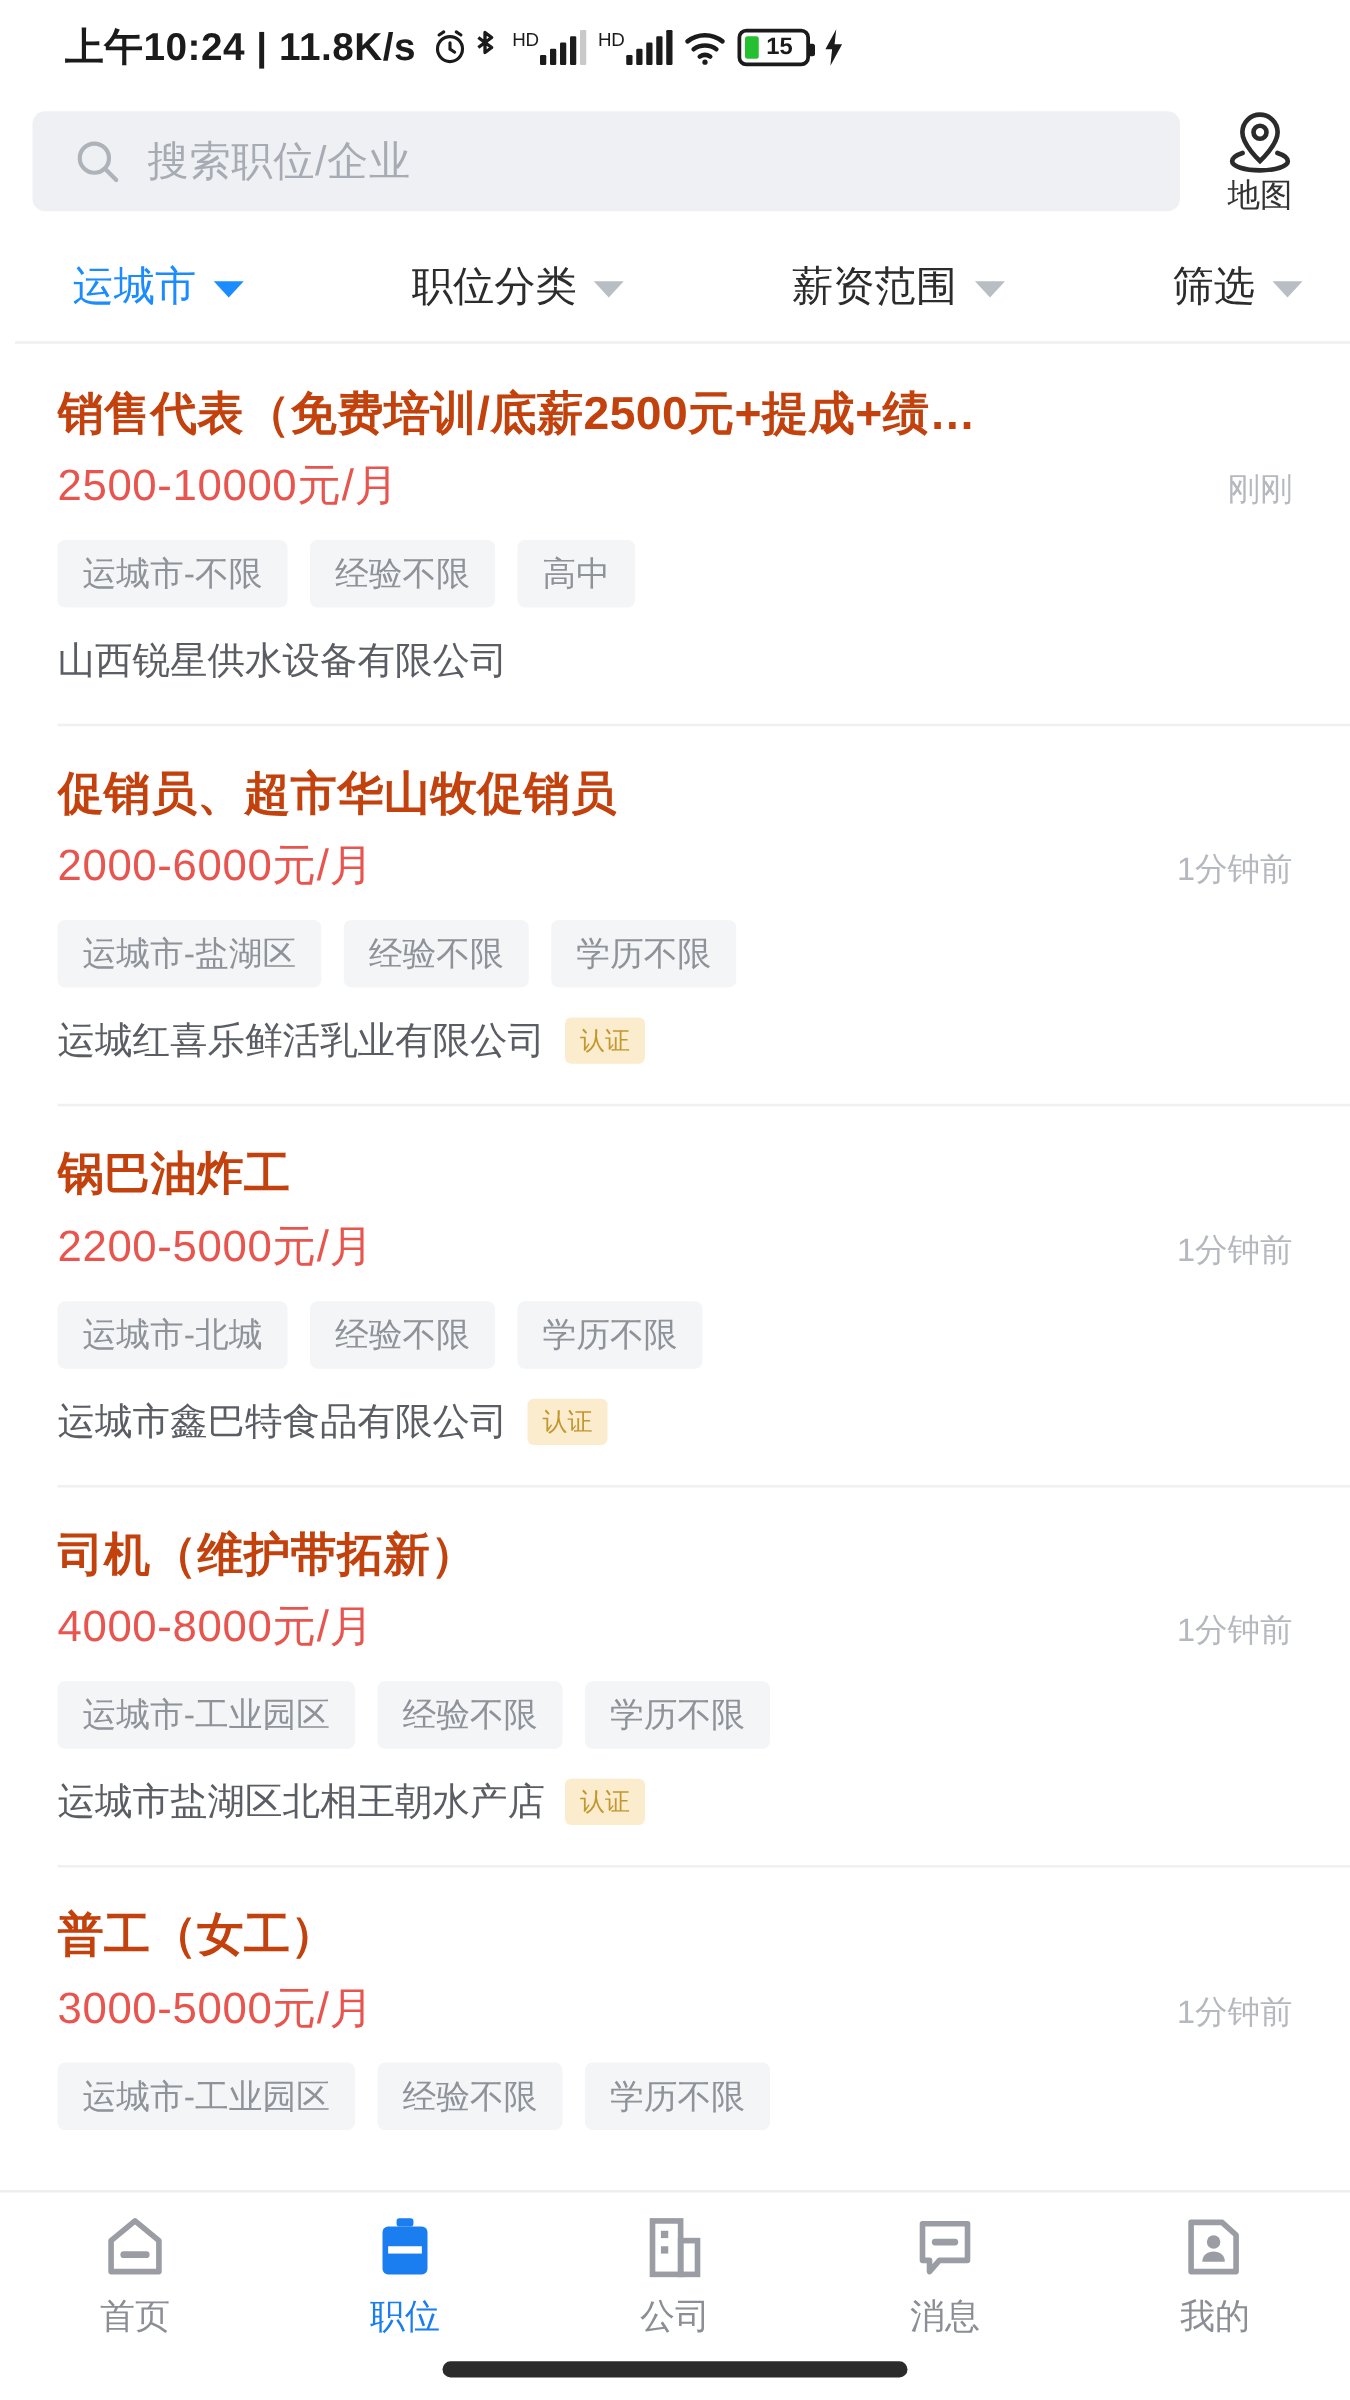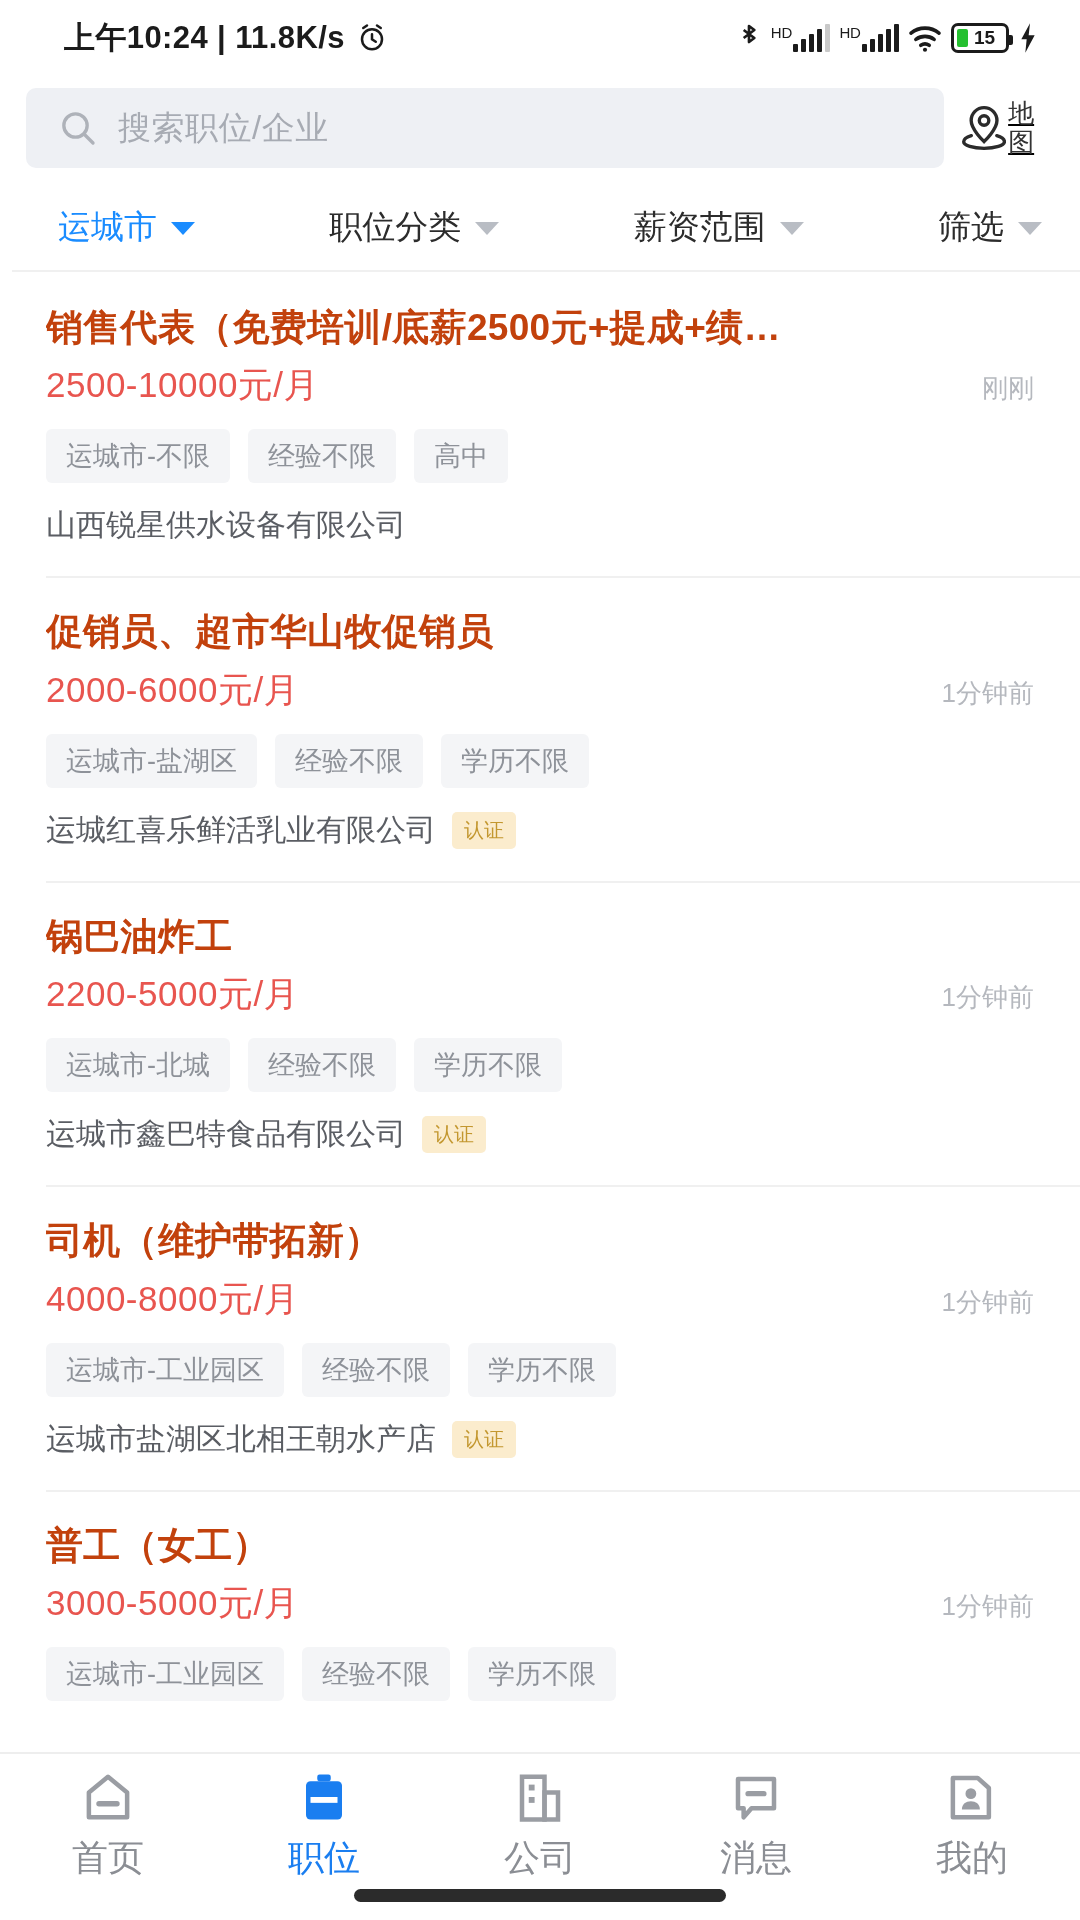--- a/index.html
+++ b/index.html
@@ -12,24 +12,23 @@
   .phone {
     position: relative;
     width: 1080px; height: 1920px;
     background: #ffffff;
     display: flex; flex-direction: column;
   }
 
   
   .statusbar {
     height: 76px;
-    display: flex; align-items: center; justify-content: space-between;
+    display: flex; align-items: center; 
     padding: 0 42px 0 52px;
     flex: none;
-    margin-left: 12px;
   }
   .sb-left { display: flex; align-items: center; gap: 12px; }
   .sb-time {
     font-size: 31px; font-weight: 700; color: #1b1b1b;
     letter-spacing: 0.4px; white-space: nowrap;
   }
   .sb-right { display: flex; align-items: center; gap: 9px; }
   .icon-alarm { width: 30px; height: 30px; display:block; }
   .icon-bt { width: 26px; height: 32px; display:block; }
   .sig-wrap { display: flex; align-items: flex-start; gap: 1px; }
@@ -66,22 +65,22 @@
     display: flex; align-items: center; padding: 12px 26px 16px 26px;
     gap: 18px; flex: none;
   }
   .searchbox {
     flex: 1; height: 80px; background: #eef0f4; border-radius: 10px;
     display: flex; align-items: center; padding: 0 32px; gap: 20px;
   }
   .icon-search { width: 40px; height: 40px; flex: none; display:block; }
   .search-ph { font-size: 33px; color: #a7abb3; letter-spacing: 0.5px; }
   .maplink {
-    width: 92px; display: flex; flex-direction: row;
-    align-items: center; gap: 2px; flex: none; text-decoration: underline;
+    width: 92px; display: flex; flex-direction: column;
+    align-items: center; gap: 2px; flex: none;
   }
   .icon-pin { width: 50px; height: 52px; display:block; }
   .maplabel { font-size: 26px; color: #333333; line-height: 1.1; }
 
   
   .filterbar {
     height: 88px; display: flex; align-items: center;
     padding: 0 38px 0 46px; flex: none;
     border-bottom: 2px solid #f0f0f0;
     justify-content: space-between;
@@ -141,21 +140,21 @@
     position: absolute; left: 0; right: 0; bottom: 0;
     height: 168px; background: #ffffff;
     display: flex; align-items: flex-start; padding-top: 16px;
     border-top: 2px solid #eeeeee;
   }
   .tabitem {
     flex: 1; display: flex; flex-direction: column;
     align-items: center; gap: 10px;
   }
   .tabicon { width: 54px; height: 54px; display: block; }
-  .tablabel { font-size: 36px; color: #8b8e94; }
+  .tablabel { font-size: 28px; color: #8b8e94; }
   .tabitem.active .tablabel { color: #1a7ef0; }
   .homebar {
     position: absolute; bottom: 18px; left: 50%; transform: translateX(-50%);
     width: 372px; height: 13px; background: #2b2b2b; border-radius: 7px;
   }
 </style>
 </head>
 <body>
 
 <div class="phone">

